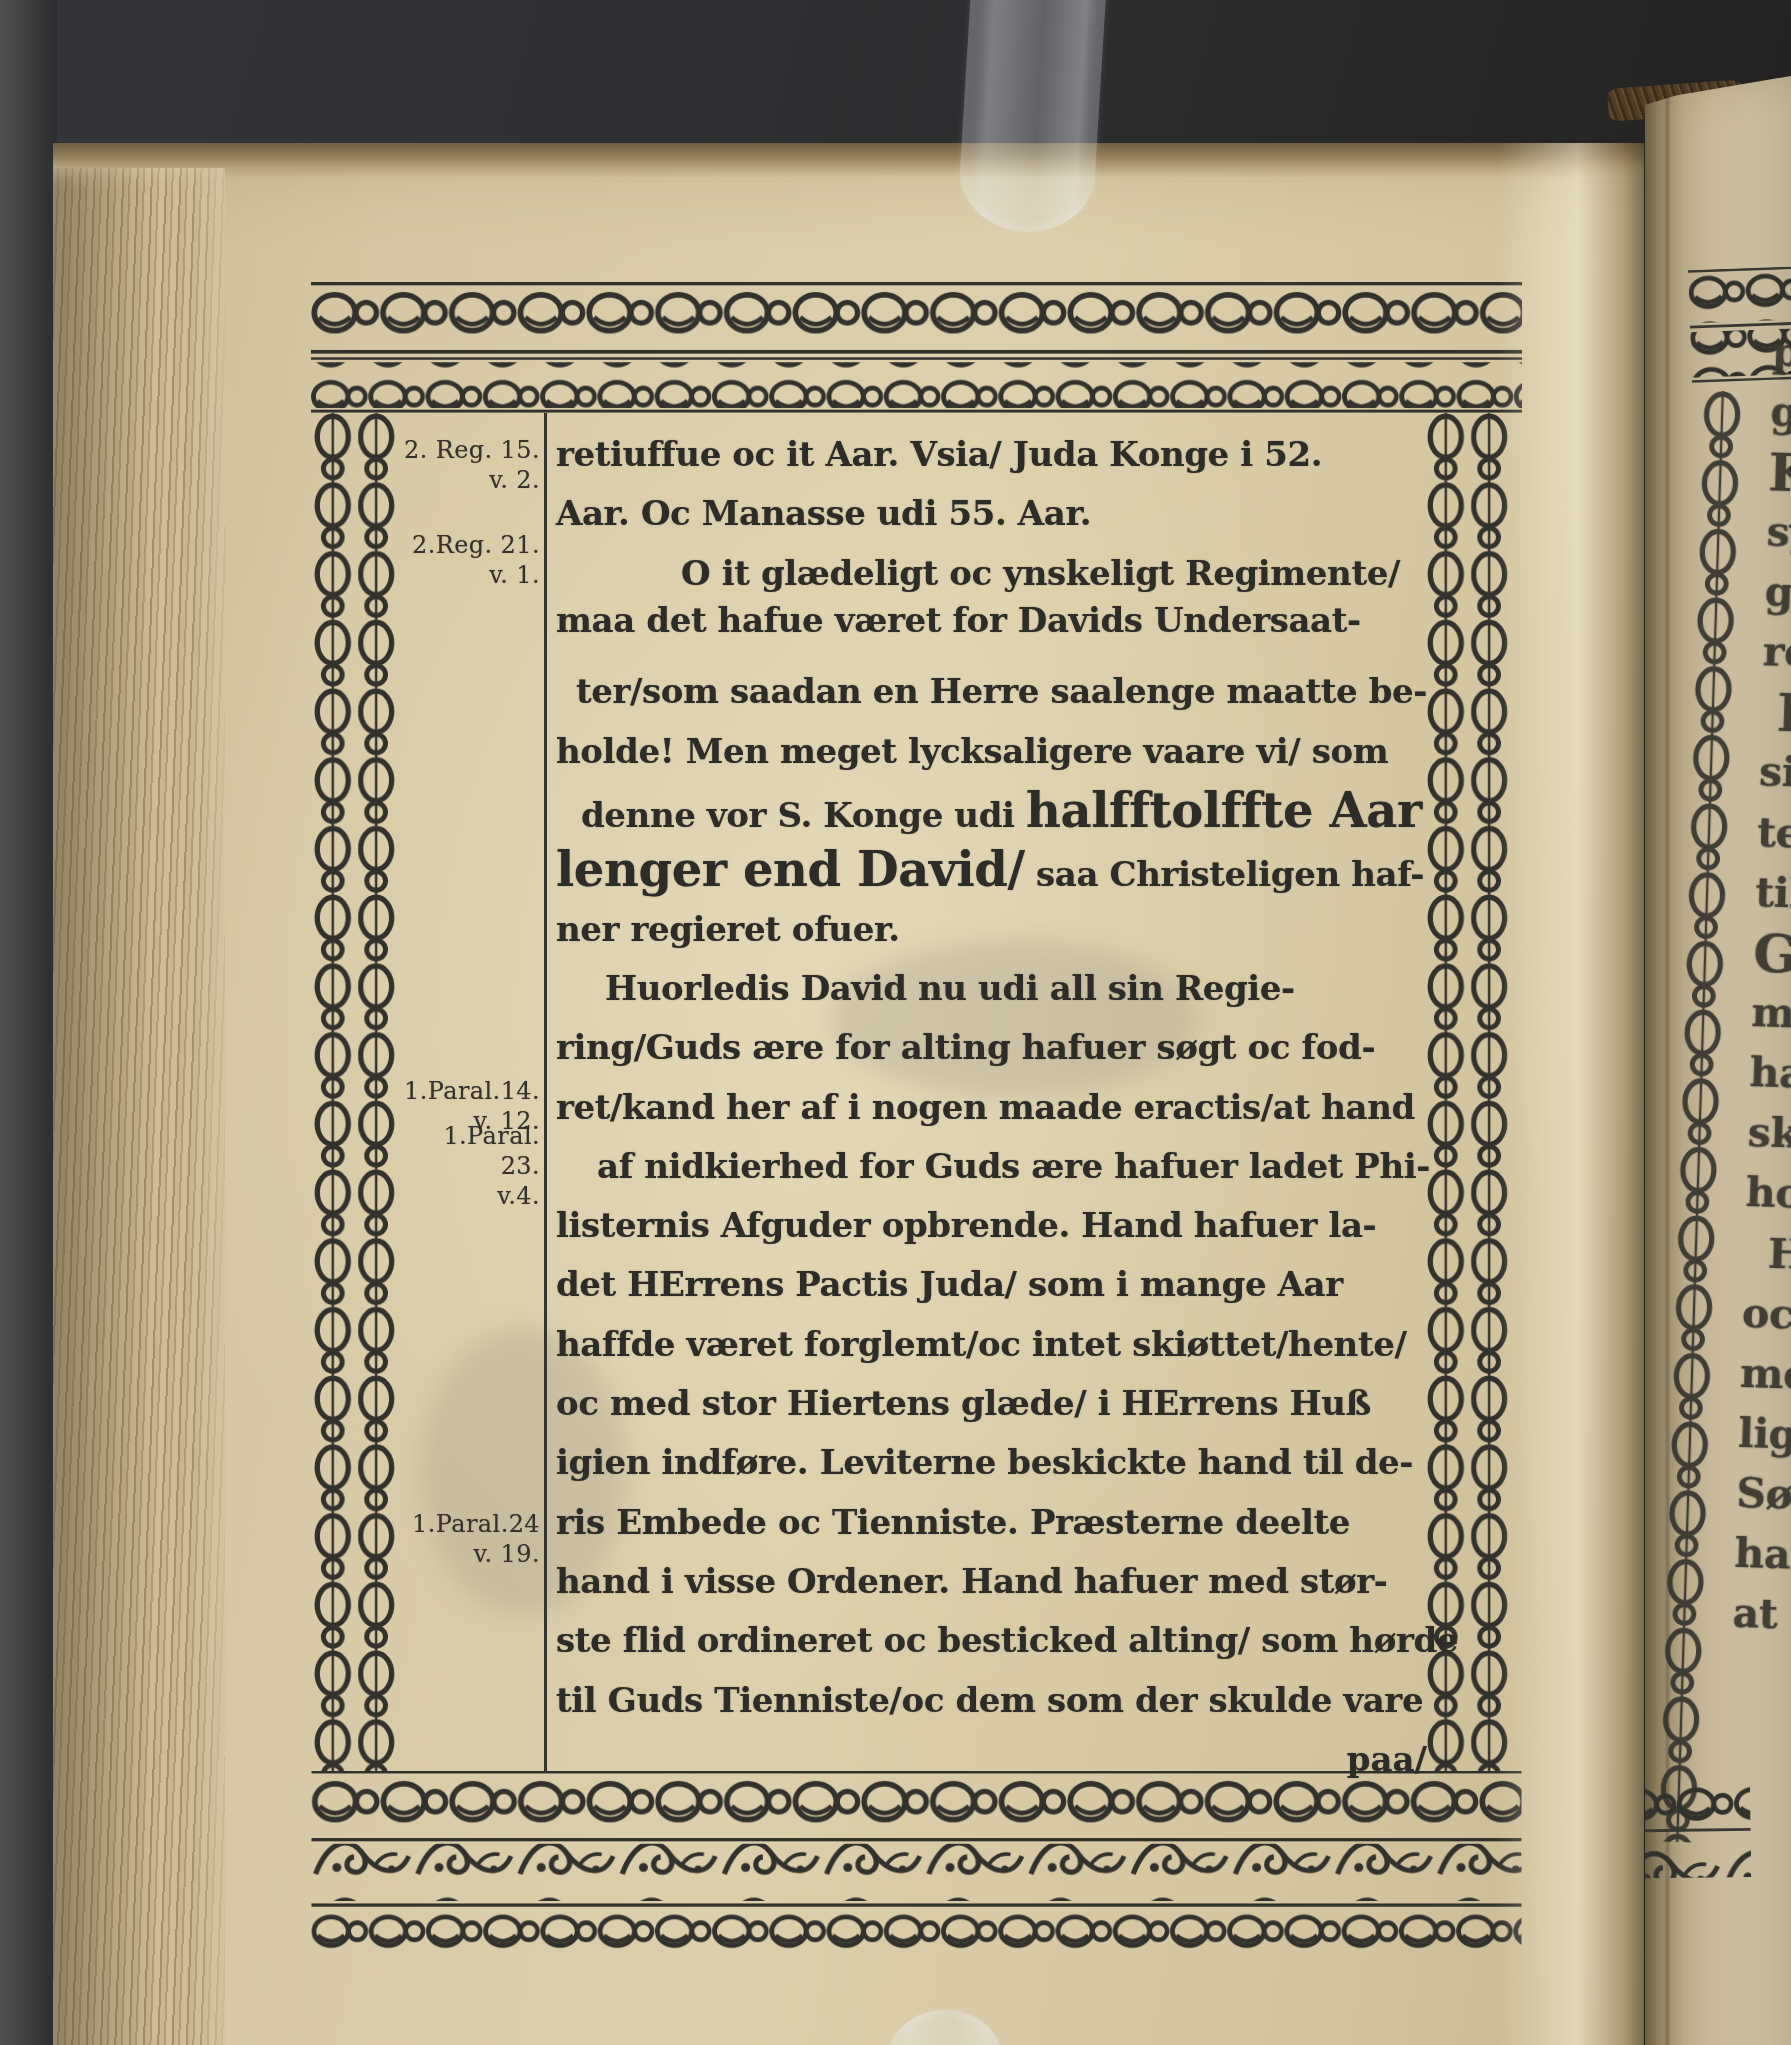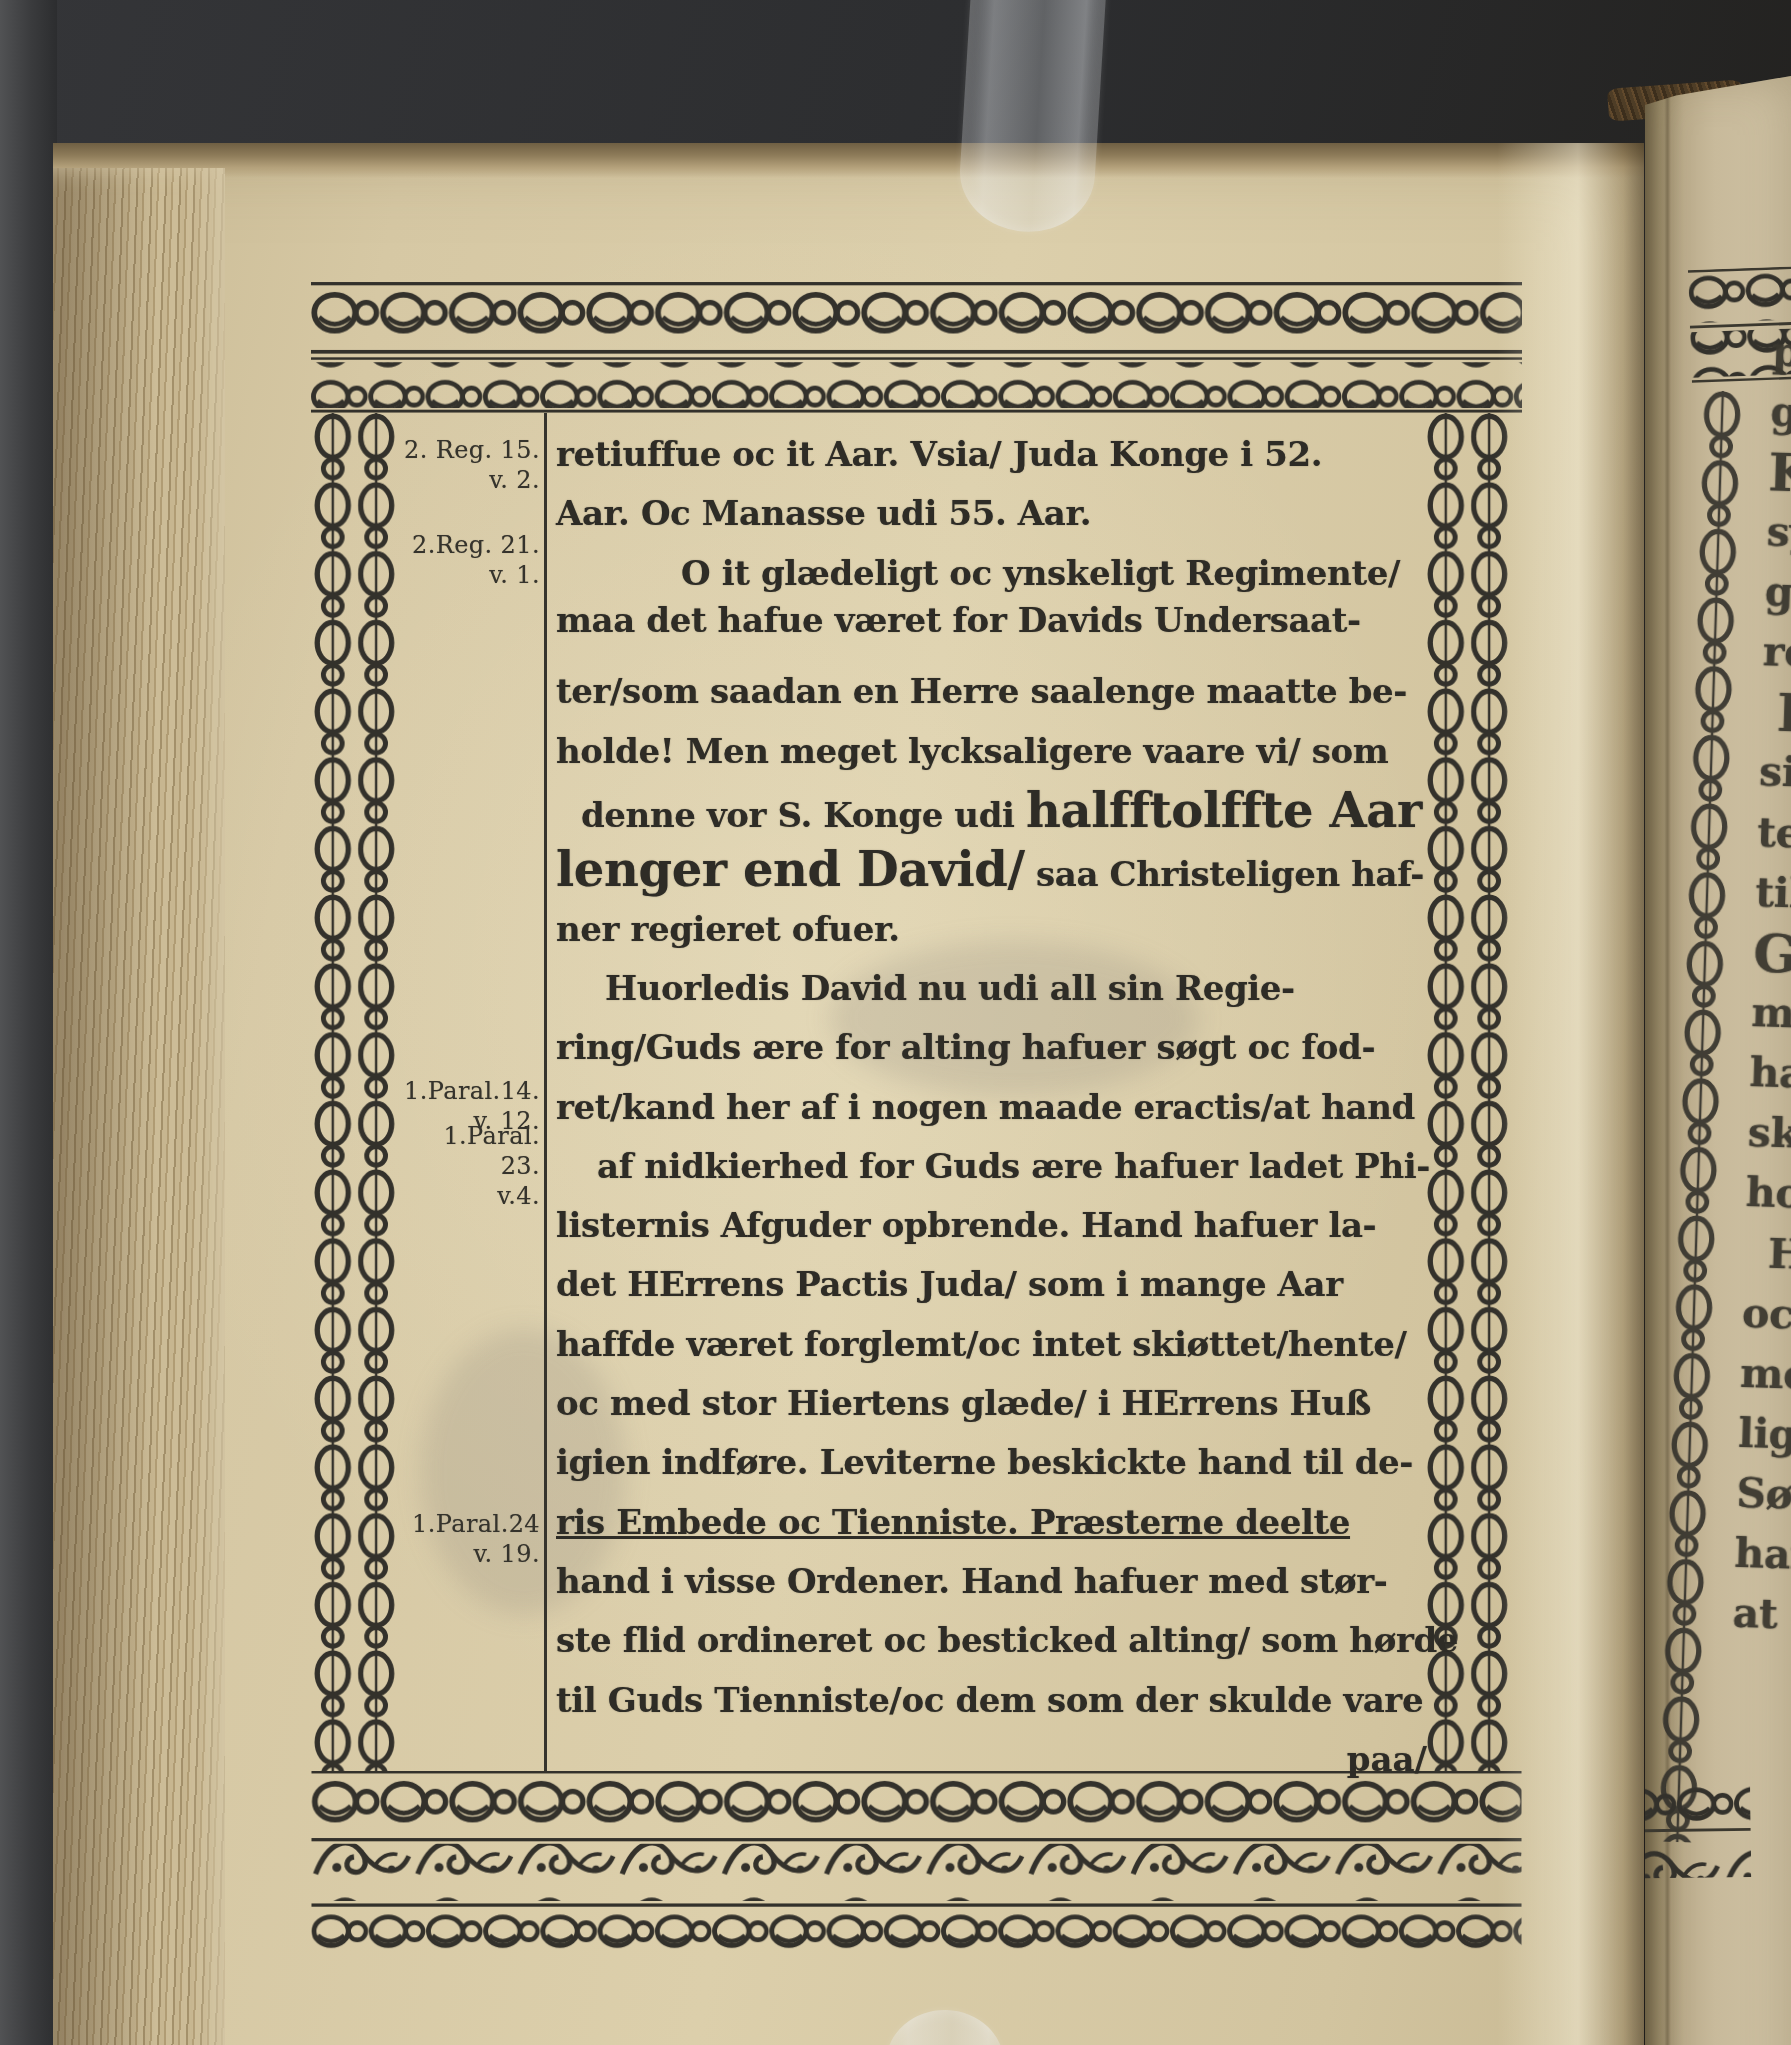--- a/index.html
+++ b/index.html
@@ -163,35 +163,35 @@
         <div>1.Paral.24</div>
         <div>v. 19.</div>
       </div>
     </div>
 
   <div class="textblock" id="textblock">
       <div class="line" style="top: 0px;"><span class="seg">retiuffue oc it Aar.  Vsia/ Juda Konge i 52.</span></div>
       <div class="line" style="top: 59px;"><span class="seg">Aar.  Oc Manasse udi 55. Aar.</span></div>
       <div class="line indent" style="top: 119px; text-align: center;"><span class="seg">O it glædeligt oc ynskeligt Regimente/</span></div>
       <div class="line" style="top: 166px;"><span class="seg">maa det hafue været for Davids Undersaat-</span></div>
-      <div class="line" style="top: 237px;"><span class="seg">ter/som saadan en Herre saalenge maatte be-</span></div>
+      <div class="line" style="top: 237px; text-align: right;"><span class="seg">ter/som saadan en Herre saalenge maatte be-</span></div>
       <div class="line" style="top: 297px;"><span class="seg">holde! Men meget lycksaligere vaare vi/ som</span></div>
       <div class="line" style="top: 356px; margin-left: 25px;"><span class="seg">denne vor S. Konge udi </span><span class="seg big">halfftolffte Aar</span></div>
       <div class="line" style="top: 415px;"><span class="seg big">lenger end David/</span><span class="seg"> saa Christeligen haf-</span></div>
       <div class="line" style="top: 475px;"><span class="seg">ner regieret ofuer.</span></div>
       <div class="line indent" style="top: 534px;"><span class="seg">Huorledis David nu udi all sin Regie-</span></div>
       <div class="line" style="top: 593px;"><span class="seg">ring/Guds ære for alting hafuer søgt oc fod-</span></div>
       <div class="line" style="top: 653px;"><span class="seg">ret/kand her af i nogen maade eractis/at hand</span></div>
       <div class="line" style="top: 712px; margin-left: 41px;"><span class="seg">af nidkierhed for Guds ære hafuer ladet Phi-</span></div>
       <div class="line" style="top: 771px;"><span class="seg">listernis Afguder opbrende.  Hand hafuer la-</span></div>
       <div class="line" style="top: 830px;"><span class="seg">det HErrens Pactis Juda/ som i mange Aar</span></div>
       <div class="line" style="top: 890px;"><span class="seg">haffde været forglemt/oc intet skiøttet/hente/</span></div>
       <div class="line" style="top: 949px;"><span class="seg">oc med stor Hiertens glæde/ i HErrens Huß</span></div>
       <div class="line" style="top: 1008px;"><span class="seg">igien indføre.  Leviterne beskickte hand til de-</span></div>
-      <div class="line" style="top: 1068px; text-decoration: underline;"><span class="seg">ris Embede oc Tienniste.  Præsterne  deelte</span></div>
+      <div class="line" style="top: 1068px;"><span class="seg">ris Embede oc Tienniste.  Præsterne  deelte</span></div>
       <div class="line" style="top: 1127px;"><span class="seg">hand i visse Ordener.  Hand hafuer med stør-</span></div>
       <div class="line" style="top: 1186px;"><span class="seg">ste flid ordineret oc besticked alting/ som hørde</span></div>
       <div class="line" style="top: 1246px;"><span class="seg">til Guds Tienniste/oc dem som der skulde vare</span></div>
     </div>
   <div class="catchword" id="catchword" style="top: 1587px;">paa/</div>
 
   <div class="abs gutter-right"></div>
 </div>
 
 <div class="abs page-right">

